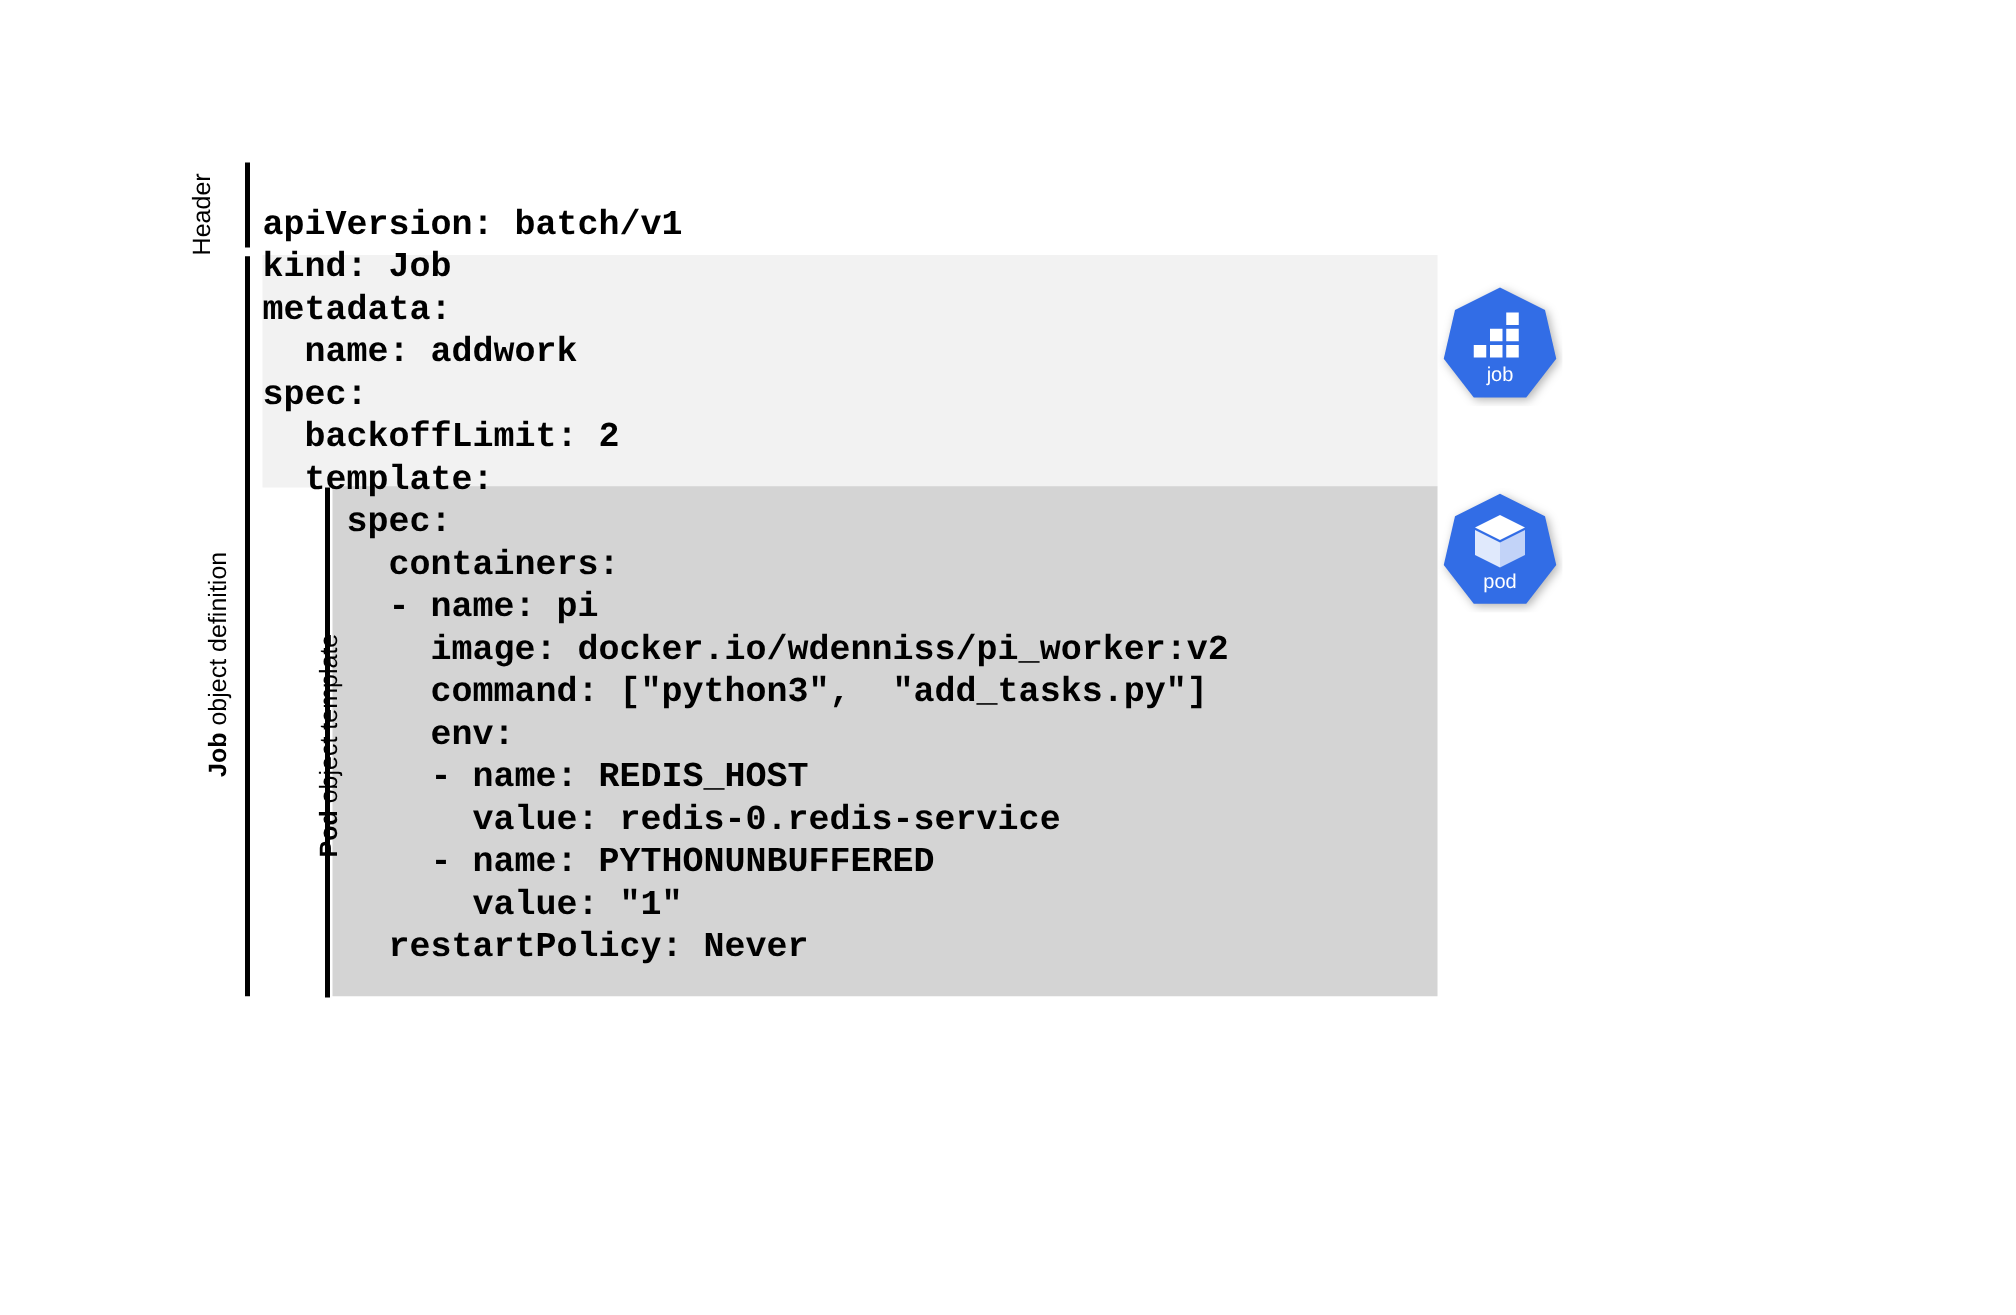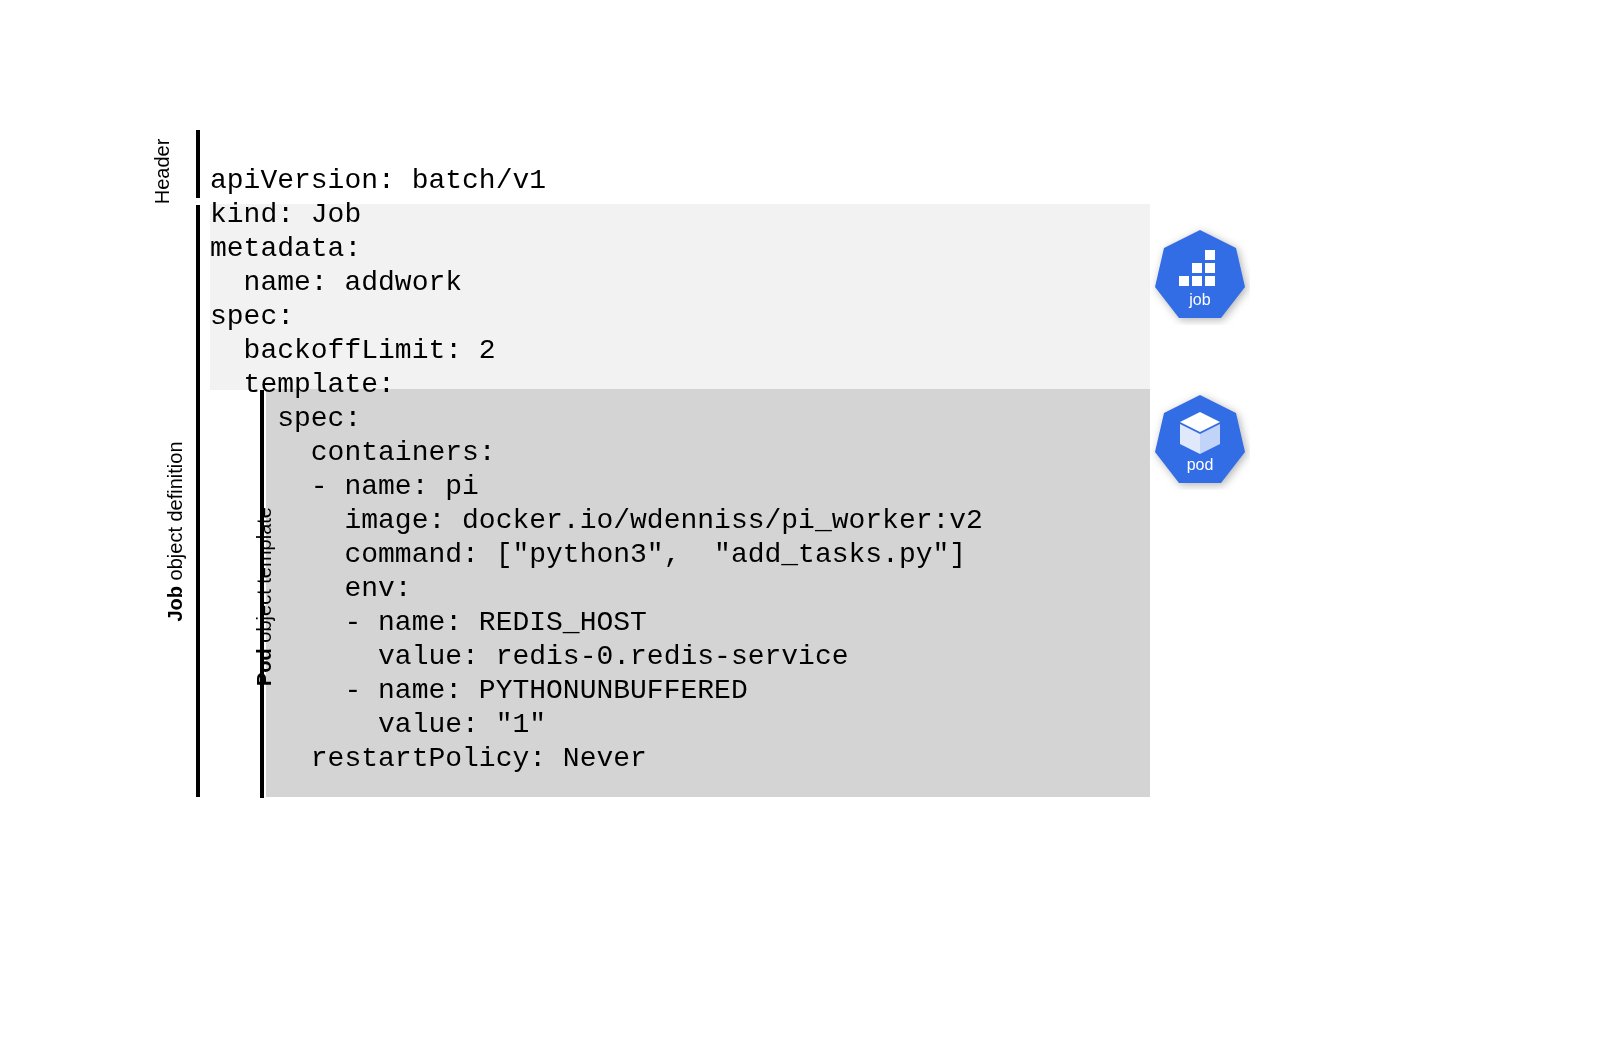--- a/index.html
+++ b/index.html
@@ -62,20 +62,21 @@
       height: 408px;
     }
     .code-block {
       position: absolute;
       left: 60px;
       top: 0;
       font-size: 28px;
       line-height: 34px;
       white-space: pre;
       color: #000;
+      font-weight: bold;
     }
     .bg-light {
       position: absolute;
       background: #f2f2f2;
       left: 60px;
       top: 74px;
       width: 940px;
       height: 186px;
     }
     .bg-dark {

